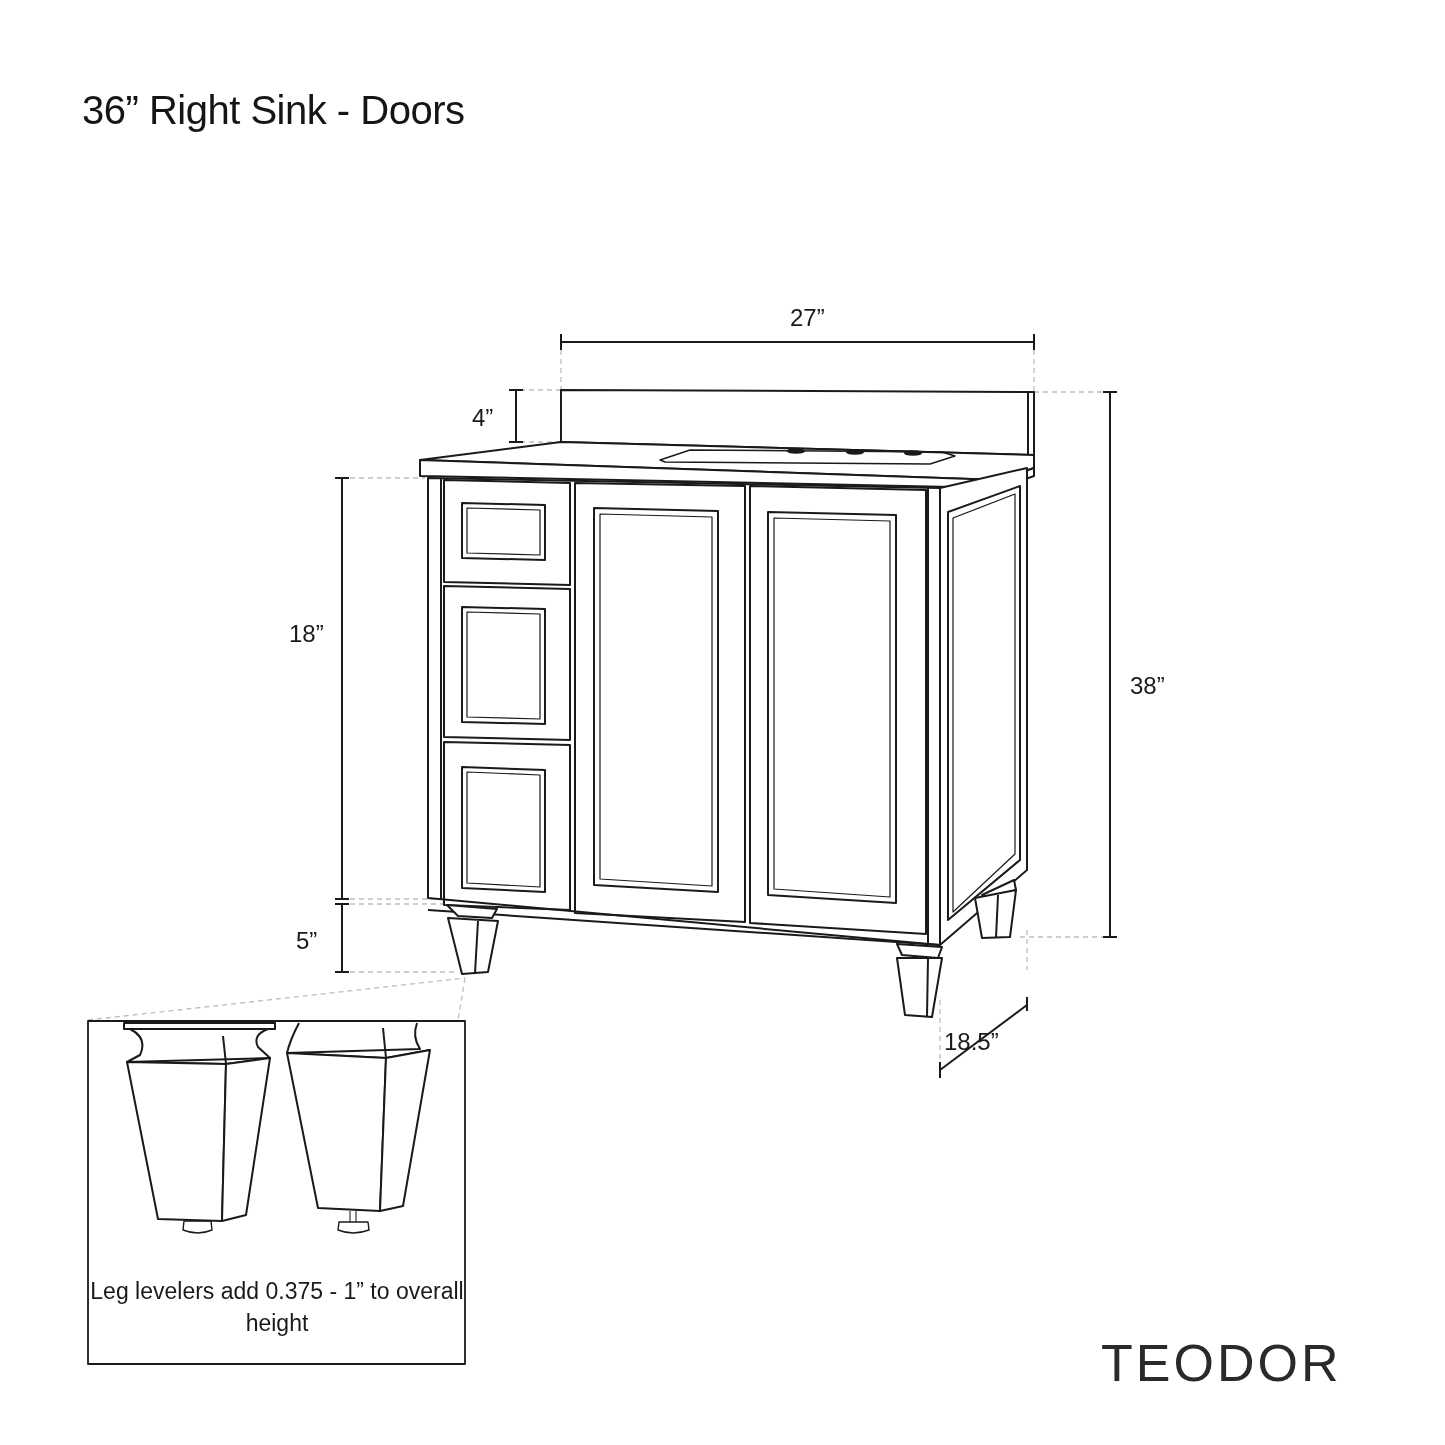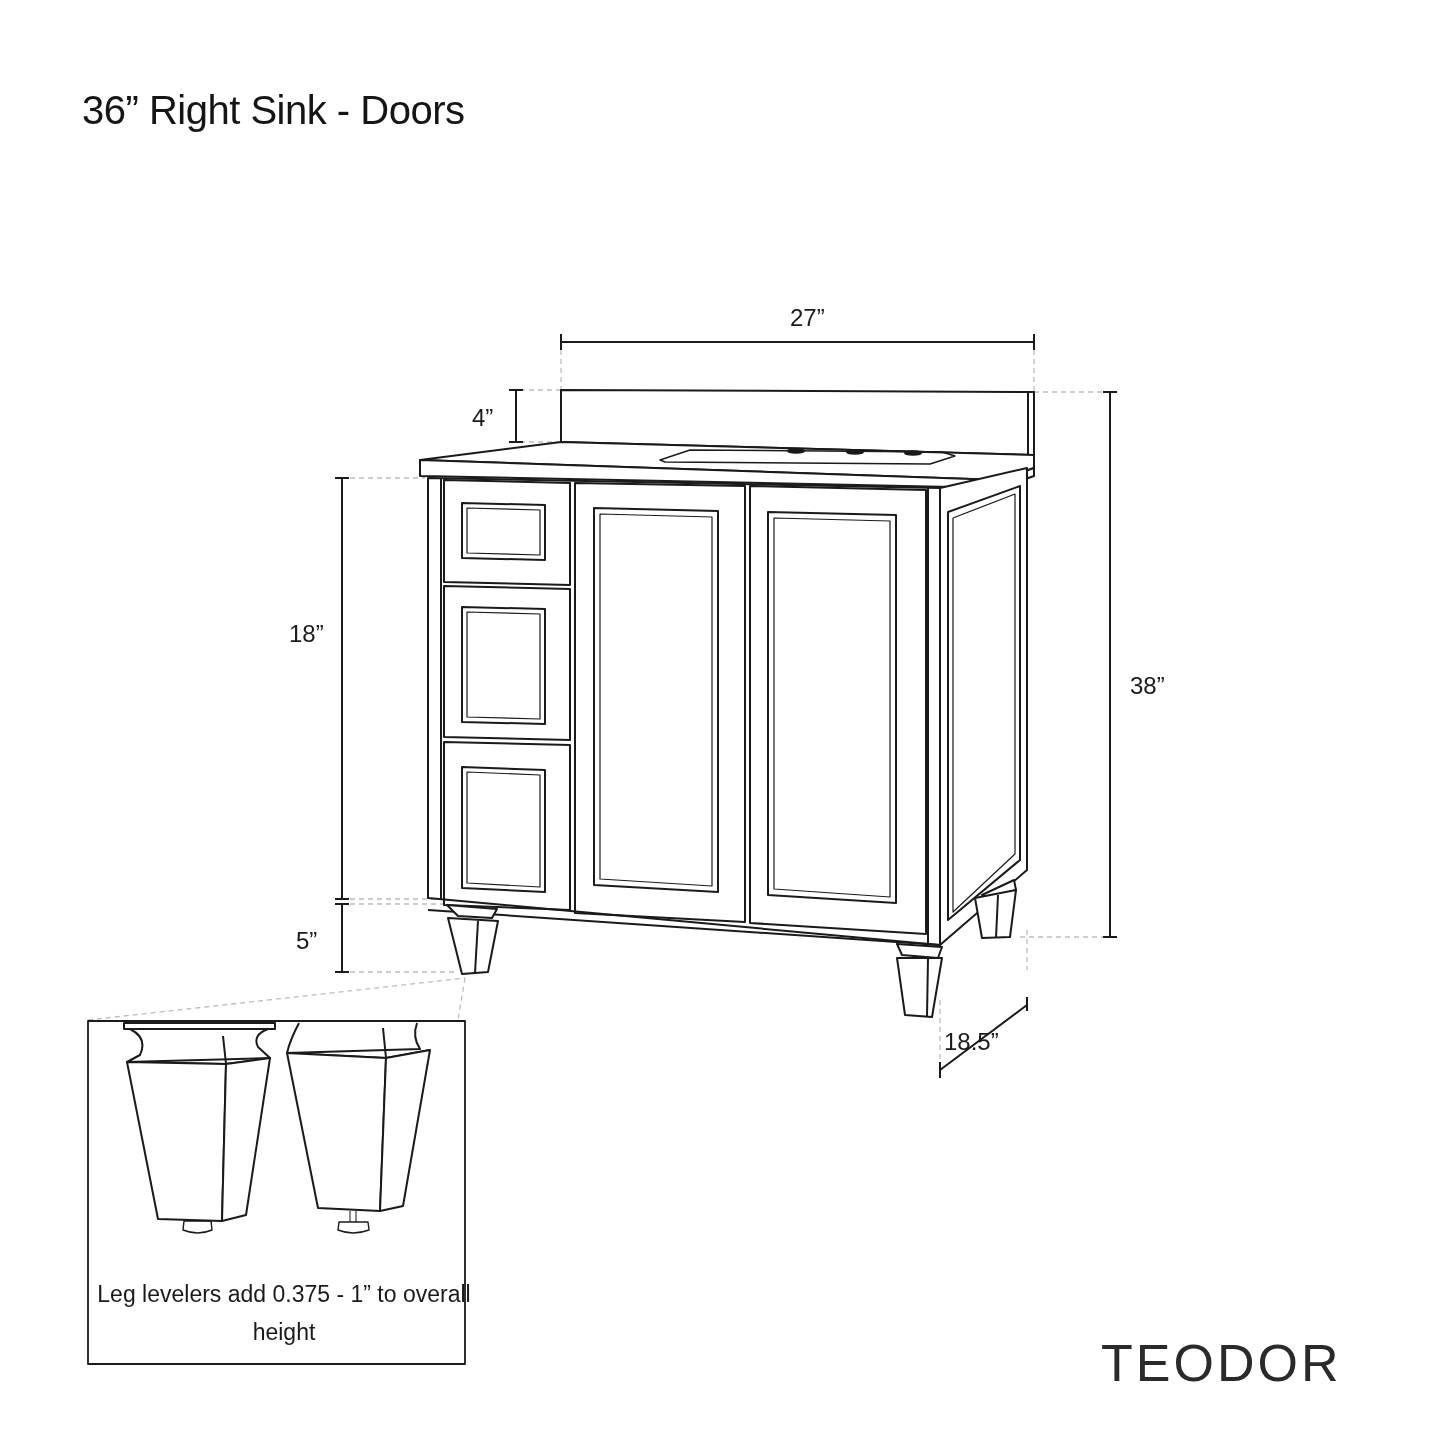--- a/index.html
+++ b/index.html
@@ -3,21 +3,21 @@
 <meta charset="utf-8">
 <style>
   html, body { margin: 0; padding: 0; background: #ffffff; }
   body { width: 1445px; height: 1445px; position: relative; overflow: hidden;
          font-family: "Liberation Sans", "DejaVu Sans", sans-serif; color: #1a1a1a; }
   .title-block { position: absolute; left: 82px; top: 78px; }
   .title-line { font-size: 40px; line-height: 64px; letter-spacing: -0.5px; color: #151515; white-space: nowrap; }
   svg.drawing { position: absolute; left: 0; top: 0; width: 1445px; height: 1445px; }
   .dim-label { position: absolute; font-size: 24px; color: #1a1a1a; white-space: nowrap; }
   .inset-caption { position: absolute; left: 90px; top: 1275px; width: 374px; text-align: center;
-                   font-size: 23px; line-height: 38px; color: #1a1a1a; padding-left: 7px; }
+                   font-size: 23px; line-height: 32px; color: #1a1a1a; }
   .brand { position: absolute; left: 1101px; top: 1333px; font-size: 52px; font-weight: normal;
            letter-spacing: 3px; color: #2a2a2a; }
 </style>
 </head>
 <body>
 
 <div class="title-block">
   <div class="title-line">36” Right Sink - Doors</div>
 </div>
 

